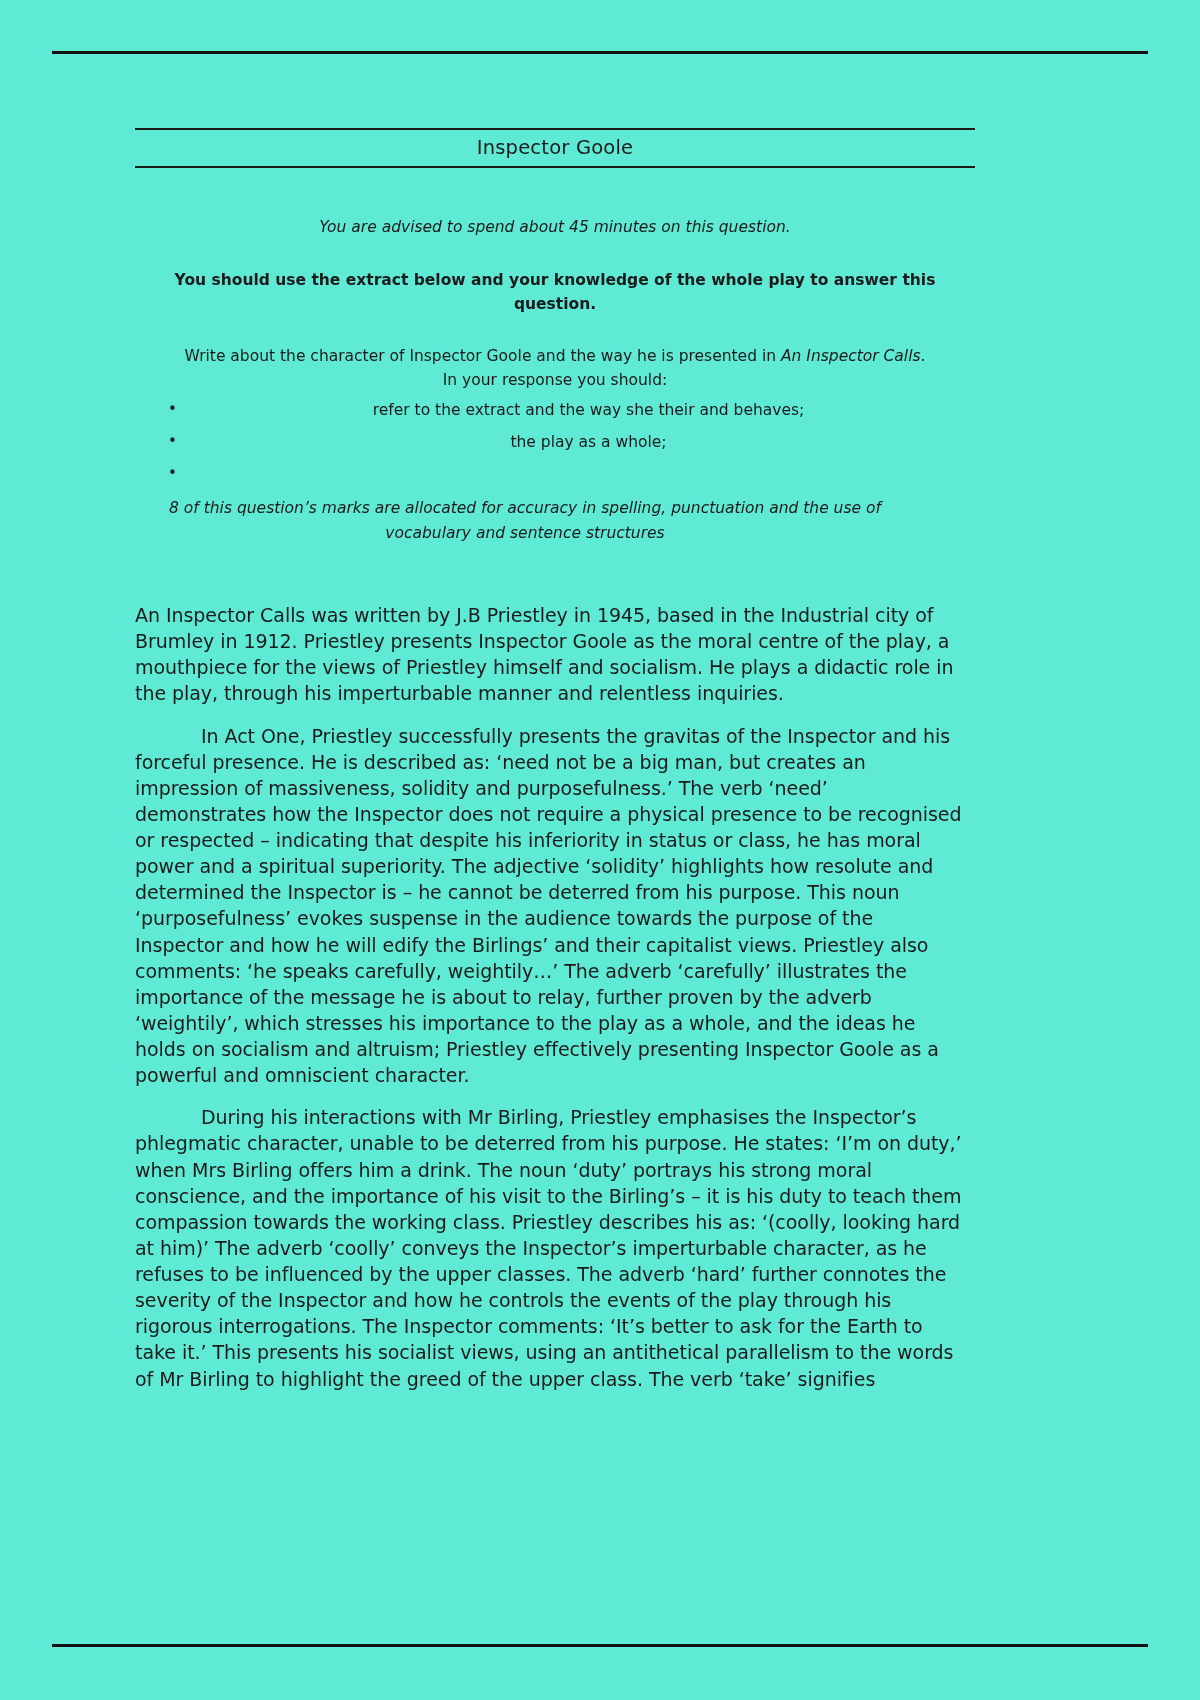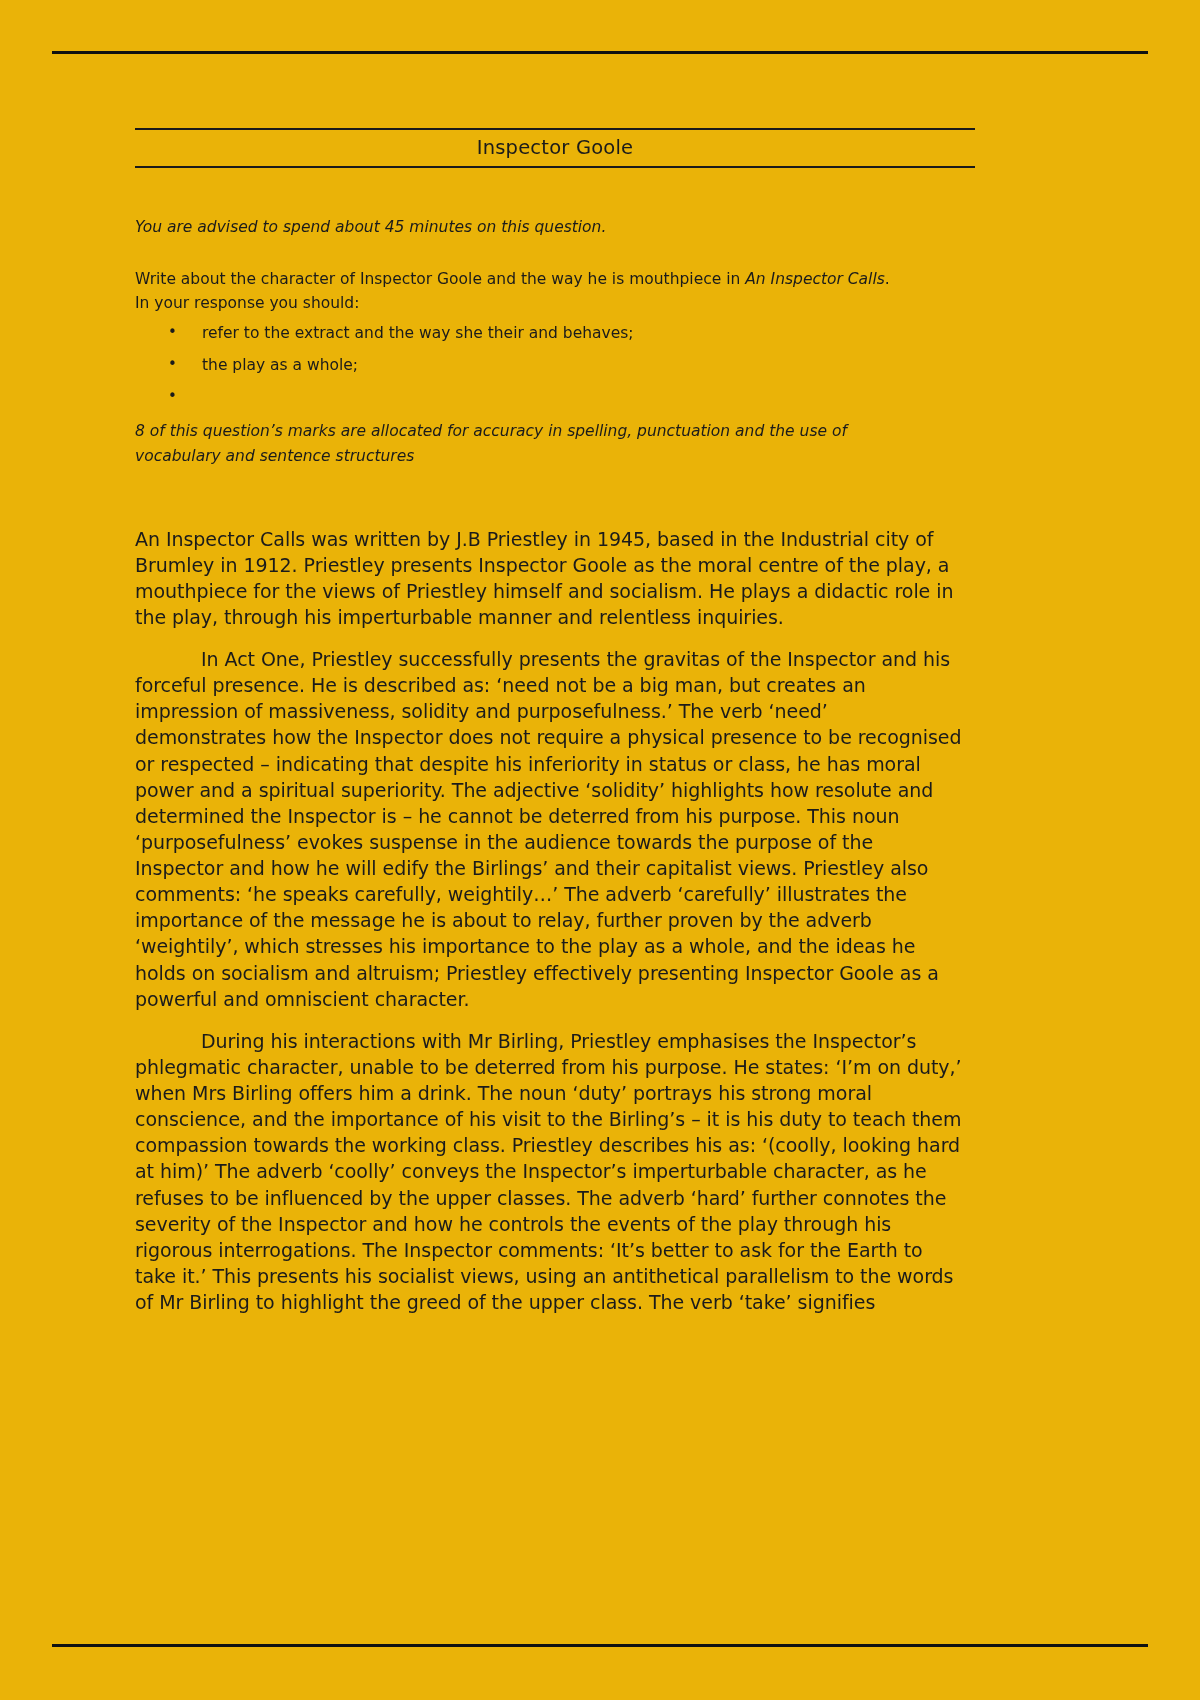--- a/index.html
+++ b/index.html
@@ -4,21 +4,21 @@
 <style>
   html, body {
     margin: 0;
     padding: 0;
     background: #ffffff;
   }
   .page {
     position: relative;
     width: 1200px;
     height: 1700px;
-    background: #eab308;
+    background: #5eead4;
     box-sizing: border-box;
     overflow: hidden;
     font-family: "Liberation Sans", sans-serif;
   }
   .page-rule-top {
     position: absolute;
     left: 52px;
     right: 52px;
     top: 51px;
     height: 0;
@@ -50,20 +50,21 @@
     font-family: "DejaVu Sans", sans-serif;
     font-size: 19.5px;
     color: #1b1b1b;
     letter-spacing: 0.2px;
   }
 
   .q-block {
     margin-top: 48px;
     color: #1b1b1b;
     font-family: "DejaVu Sans", sans-serif;
+    text-align: center;
   }
   .q-advice {
     font-size: 15.5px;
     font-style: italic;
     line-height: 1.5;
   }
   .q-bold {
     margin-top: 30px;
     font-size: 15.5px;
     font-weight: bold;
@@ -128,23 +129,24 @@
   <div class="content">
 
     <div class="title-block">
       <div class="title-text">Inspector Goole</div>
     </div>
 
     <div class="q-block">
 
       <div class="q-advice">You are advised to spend about 45 minutes on this question.</div>
 
+      <div class="q-bold">You should use the extract below and your knowledge of the whole play to answer this question.</div>
 
       <div class="q-write">
-        <span>Write about the character of Inspector Goole and the way he is mouthpiece in </span><span class="ital">An Inspector Calls</span><span>.</span><br>
+        <span>Write about the character of Inspector Goole and the way he is presented in </span><span class="ital">An Inspector Calls</span><span>.</span><br>
         <span>In your response you should:</span>
       </div>
 
       <ul class="q-list">
         <li>
           <span class="bullet">•</span>
           <span>refer to the extract and the way she their and behaves;</span>
         </li>
         <li>
           <span class="bullet">•</span>

